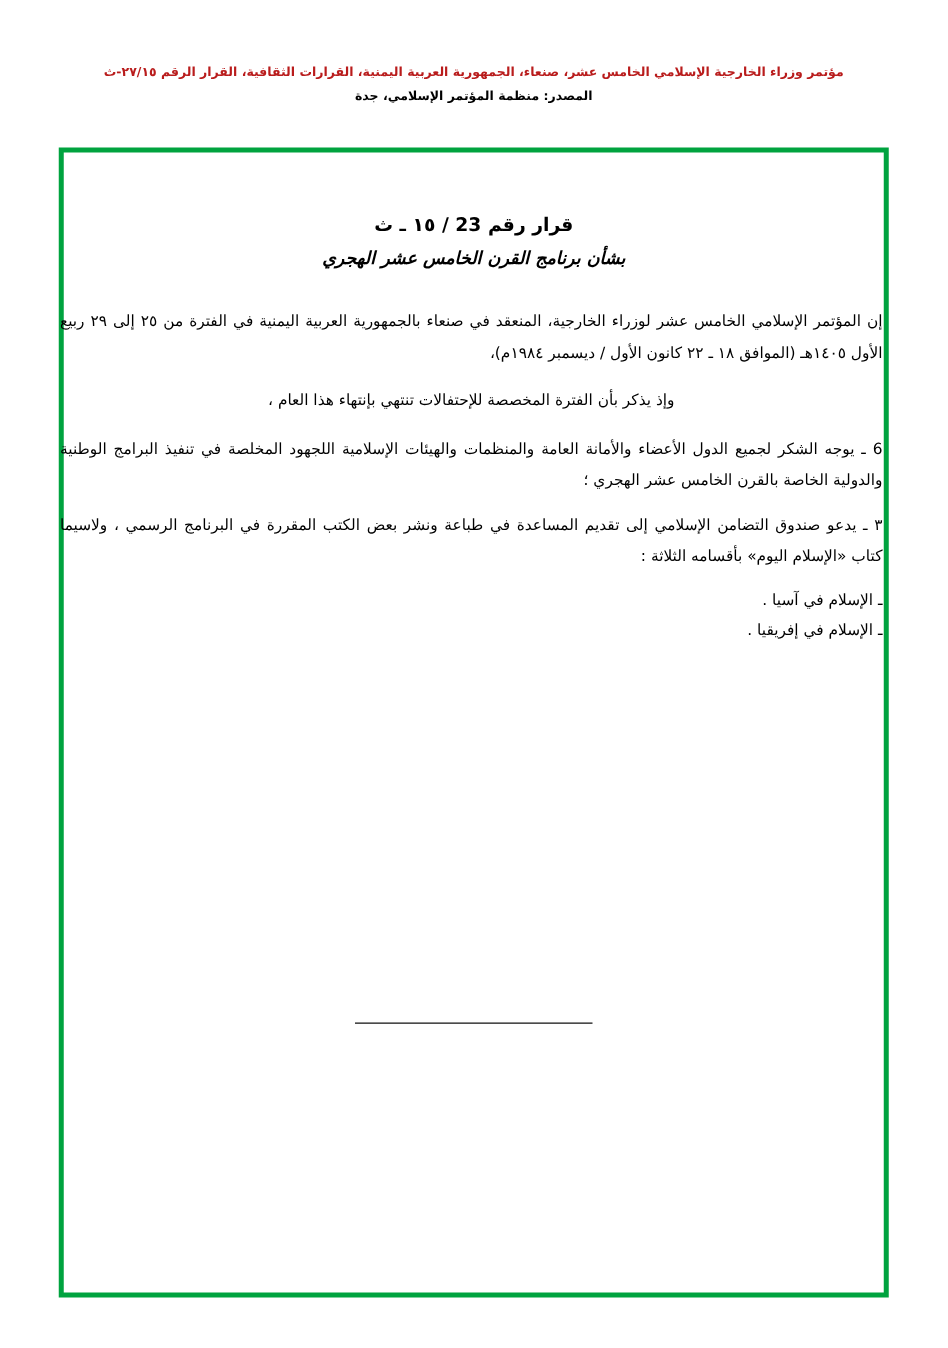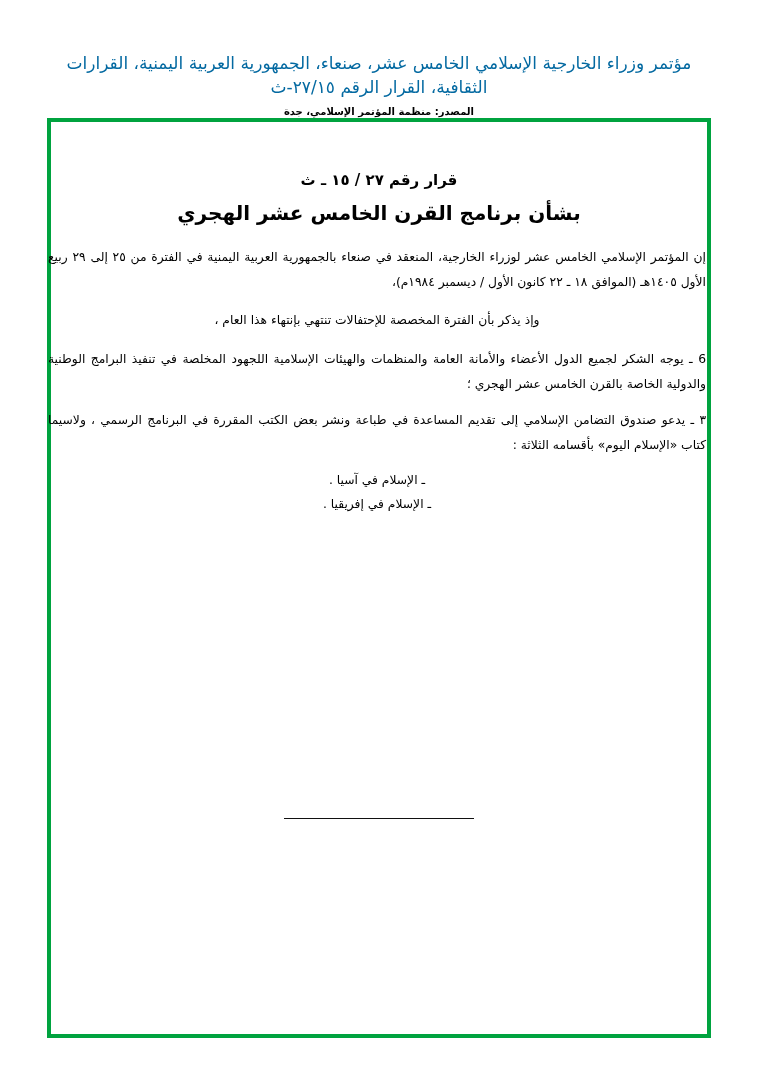--- a/index.html
+++ b/index.html
@@ -22,25 +22,25 @@
   
   .doc-header {
     position: absolute;
     top: 52px;
     left: 0;
     right: 0;
     text-align: center;
     direction: rtl;
   }
   .doc-header .title-line {
-    font-size: 17px;
-    font-weight: normal;
+    font-size: 10px;
+    font-weight: bold;
     letter-spacing: 0px;
     line-height: 1.4;
-    color: #0369a1;
+    color: #b91c1c;
     padding: 0 40px;
   }
   .doc-header .source-line {
     margin-top: 6px;
     font-size: 10px;
     font-weight: bold;
     color: #000;
   }
   
   .frame {
@@ -69,24 +69,25 @@
     right: 0;
     text-align: center;
     direction: rtl;
   }
   .decision-no {
     font-size: 15px;
     font-weight: bold;
     line-height: 1.6;
   }
   .decision-subject {
-    font-size: 20px;
+    font-size: 14px;
     font-weight: bold;
     line-height: 1.7;
     margin-top: 4px;
+    font-style: italic;
   }
   
   .body-text {
     position: absolute;
     top: 245px;
     left: 48px;
     right: 52px;
     direction: rtl;
     text-align: justify;
     font-size: 12.3px;
@@ -104,21 +105,21 @@
     text-indent: 34px;
   }
   .numbered {
     margin-bottom: 11px;
     text-align: justify;
   }
   .sub-list {
     margin: 0;
     padding: 0;
     list-style: none;
-    text-align: center;
+    text-align: right;
   }
   .sub-list li {
     line-height: 1.95;
     font-size: 12.3px;
   }
   
   .bottom-rule {
     position: absolute;
     top: 818px;
     left: 50%;
@@ -136,21 +137,21 @@
   <div class="doc-header">
     <div class="title-line">مؤتمر وزراء الخارجية الإسلامي الخامس عشر، صنعاء، الجمهورية العربية اليمنية، القرارات الثقافية، القرار الرقم ٢٧/١٥-ث</div>
     <div class="source-line">المصدر:  منظمة المؤتمر الإسلامي، جدة</div>
   </div>
 
   <div class="frame" style="border-color: rgb(0, 163, 63);">
     <div class="frame-inner"></div>
   </div>
 
   <div class="decision-head">
-    <div class="decision-no">قرار رقم ٢٧ / ١٥ ـ ث</div>
+    <div class="decision-no">قرار رقم 23 / ١٥ ـ ث</div>
     <div class="decision-subject">بشأن برنامج القرن الخامس عشر الهجري</div>
   </div>
 
   <div class="body-text">
 
     <div class="para">إن المؤتمر الإسلامي الخامس عشر لوزراء الخارجية، المنعقد في صنعاء بالجمهورية العربية اليمنية في الفترة من ٢٥ إلى ٢٩ ربيع الأول ١٤٠٥هـ (الموافق ١٨ ـ ٢٢ كانون الأول / ديسمبر ١٩٨٤م)،</div>
 
 
     <div class="para center-ish">وإذ يذكر بأن الفترة المخصصة للإحتفالات تنتهي بإنتهاء هذا العام ،</div>
 

